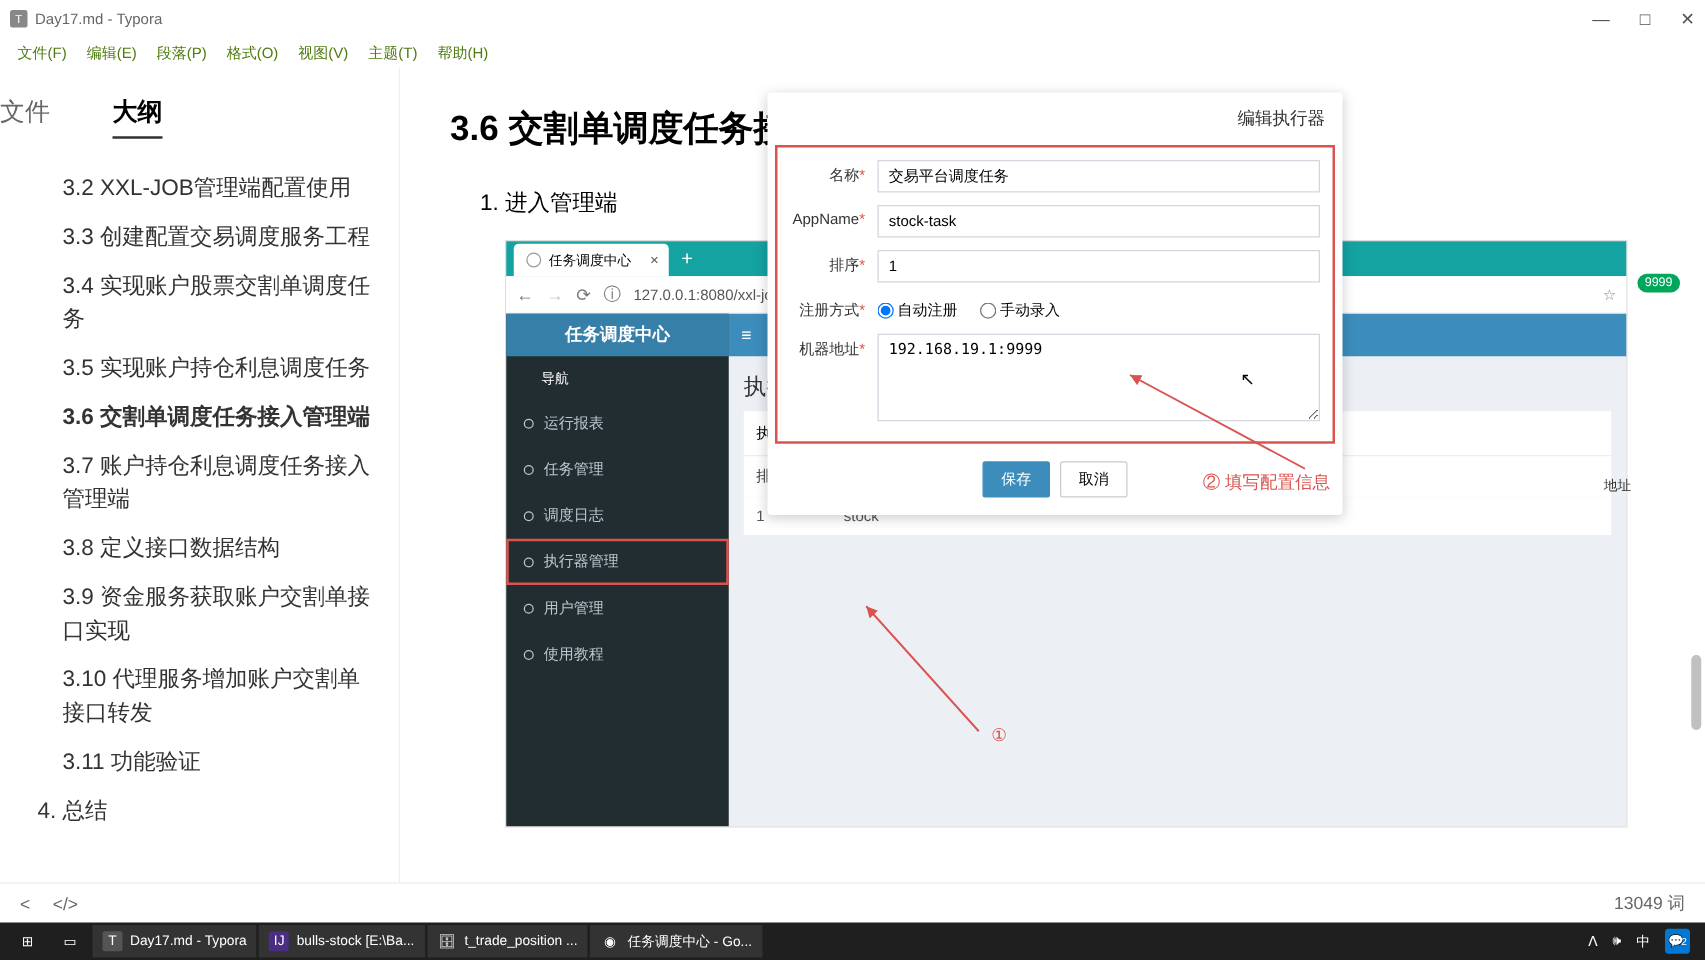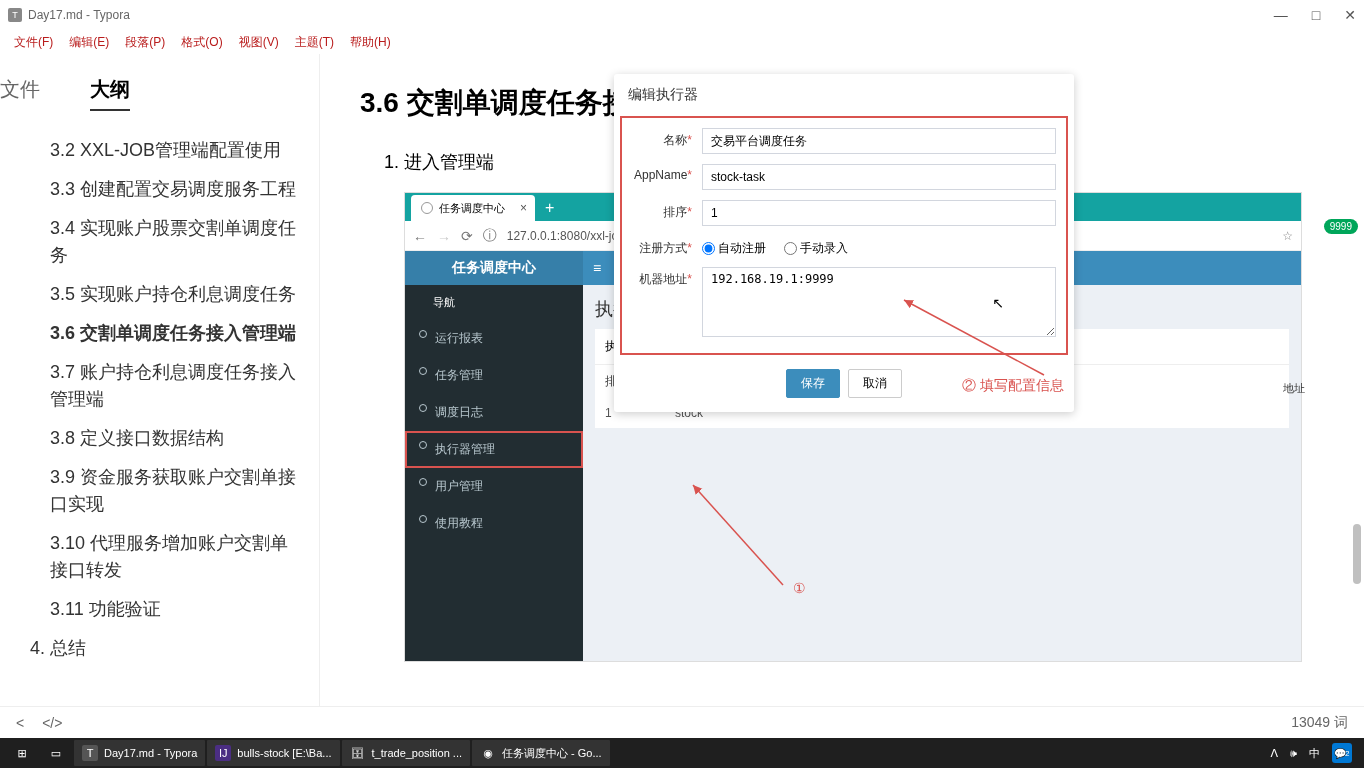--- a/index.html
+++ b/index.html
@@ -5,21 +5,21 @@
 * { margin: 0; padding: 0; box-sizing: border-box; }
 body { font-family: "Microsoft YaHei", "Segoe UI", sans-serif; font-size: 13px; background: #fff; overflow: hidden; width: 1364px; height: 768px; position: relative; }
 
 
 .titlebar { height: 30px; display: flex; align-items: center; padding: 0 8px; color: #666; font-size: 12px; }
 .titlebar-icon { width: 14px; height: 14px; margin-right: 6px; background: #888; border-radius: 2px; display: inline-flex; align-items: center; justify-content: center; color: #fff; font-size: 9px; }
 .titlebar-controls { margin-left: auto; display: flex; gap: 24px; color: #555; font-size: 14px; }
 .titlebar-controls span { cursor: pointer; }
 
 
-.menubar { height: 24px; display: flex; align-items: center; padding: 0 8px; gap: 4px; font-size: 12px; color: #b91c1c; }
+.menubar { height: 24px; display: flex; align-items: center; padding: 0 8px; gap: 4px; font-size: 12px; color: #4d7c0f; }
 .menubar span { padding: 2px 6px; cursor: pointer; }
 
 
 .app { display: flex; height: calc(768px - 30px - 24px - 32px - 30px); }
 
 
 .sidebar { width: 320px; border-right: 1px solid #eee; padding: 12px 0 12px 0; overflow: hidden; }
 .sidebar-tabs { display: flex; justify-content: flex-start; gap: 50px; padding: 10px 0 8px 0; font-size: 20px; }
 .sidebar-tab { color: #666; cursor: pointer; padding-bottom: 6px; }
 .sidebar-tab.active { color: #000; font-weight: bold; border-bottom: 2px solid #333; }
@@ -44,54 +44,54 @@
 .browser-url { height: 30px; background: #fff; display: flex; align-items: center; padding: 0 8px; gap: 10px; border-bottom: 1px solid #eee; font-size: 12px; color: #555; }
 .url-icon { color: #777; font-size: 14px; }
 .url-text { flex: 1; }
 .url-star { color: #888; }
 
 
 .admin { display: flex; height: 410px; background: #ecf0f5; }
 .admin-side { width: 178px; background: #222d32; color: #b8c7ce; font-size: 12px; }
 .admin-logo { height: 34px; background: #367fa9; color: #fff; display: flex; align-items: center; justify-content: center; font-size: 14px; font-weight: bold; }
 .admin-user { padding: 10px 12px; color: #fff; font-size: 11px; margin-left: 16px; }
-.admin-menu-item { padding: 10px 14px; display: flex; gap: 8px; cursor: pointer; }
+.admin-menu-item { padding: 10px 14px; display: flex; align-items: center; gap: 8px; cursor: pointer; }
 .menu-bullet { width: 8px; height: 8px; border: 1.5px solid #b8c7ce; border-radius: 50%; }
 .admin-menu-item.highlight { outline: 2px solid #d9534f; outline-offset: -2px; }
 
 .admin-top { height: 34px; background: #3c8dbc; display: flex; align-items: center; padding: 0 10px; color: #fff; }
 .hamburger { font-size: 14px; }
 .admin-main { padding: 12px; position: relative; }
 .admin-title { font-size: 18px; color: #333; margin-bottom: 8px; }
 .admin-sub { background: #fff; padding: 8px 10px; display: flex; align-items: center; gap: 8px; font-size: 12px; }
 .admin-sub .badge-new { background: #00a65a; color: #fff; padding: 2px 6px; border-radius: 2px; font-size: 11px; }
 .admin-table-head { background: #fff; padding: 8px 10px; display: flex; gap: 40px; font-size: 12px; color: #333; border-top: 1px solid #eee; }
 .admin-table-row { background: #fff; padding: 8px 10px; display: flex; gap: 40px; font-size: 12px; color: #555; }
 
 
 .modal { position: absolute; left: 294px; top: 20px; width: 460px; background: #fff; box-shadow: 0 2px 10px rgba(0,0,0,0.2); border-radius: 3px; }
-.modal-title { padding: 12px 14px; font-size: 14px; color: #333; }
+.modal-title { padding: 12px 14px; font-size: 14px; color: #333; text-align: right; }
 .modal-body { border: 2px solid #d9534f; margin: 0 6px; padding: 10px 10px 6px 10px; }
 .form-row { display: flex; align-items: flex-start; margin-bottom: 10px; font-size: 12px; }
 .form-label { width: 70px; text-align: right; padding-right: 10px; padding-top: 4px; color: #333; }
 .form-label .req { color: #d9534f; }
 .form-input { flex: 1; border: 1px solid #d2d6de; padding: 4px 8px; font-size: 12px; height: 26px; }
 .form-textarea { flex: 1; border: 1px solid #d2d6de; padding: 4px 8px; font-size: 12px; height: 70px; resize: both; }
 .form-radio-group { flex: 1; display: flex; gap: 18px; padding-top: 4px; }
 .form-radio-group label { display: flex; align-items: center; gap: 3px; }
 .modal-footer { padding: 14px; display: flex; justify-content: center; gap: 8px; position: relative; }
 .btn { padding: 5px 14px; font-size: 12px; border-radius: 2px; cursor: pointer; border: 1px solid #ccc; background: #fff; }
 .btn-primary { background: #3c8dbc; color: #fff; border-color: #3c8dbc; }
 .annotation { position: absolute; color: #d9534f; font-size: 14px; }
 
 
 .arrow-svg { position: absolute; pointer-events: none; }
 
 
-.badge-ip { position: absolute; right: 6px; top: 165px; background: #00a65a; color: #fff; padding: 2px 6px; border-radius: 8px; font-size: 10px; }
+.badge-ip { position: absolute; right: 20px; top: 165px; background: #00a65a; color: #fff; padding: 2px 6px; border-radius: 8px; font-size: 10px; }
 
 
 .cursor-arrow { position: absolute; font-size: 14px; color: #000; }
 
 
 .statusbar { height: 32px; border-top: 1px solid #eee; display: flex; align-items: center; padding: 0 16px; font-size: 14px; color: #666; }
 .statusbar .nav { display: flex; gap: 18px; }
 .statusbar .count { margin-left: auto; }
 
 

